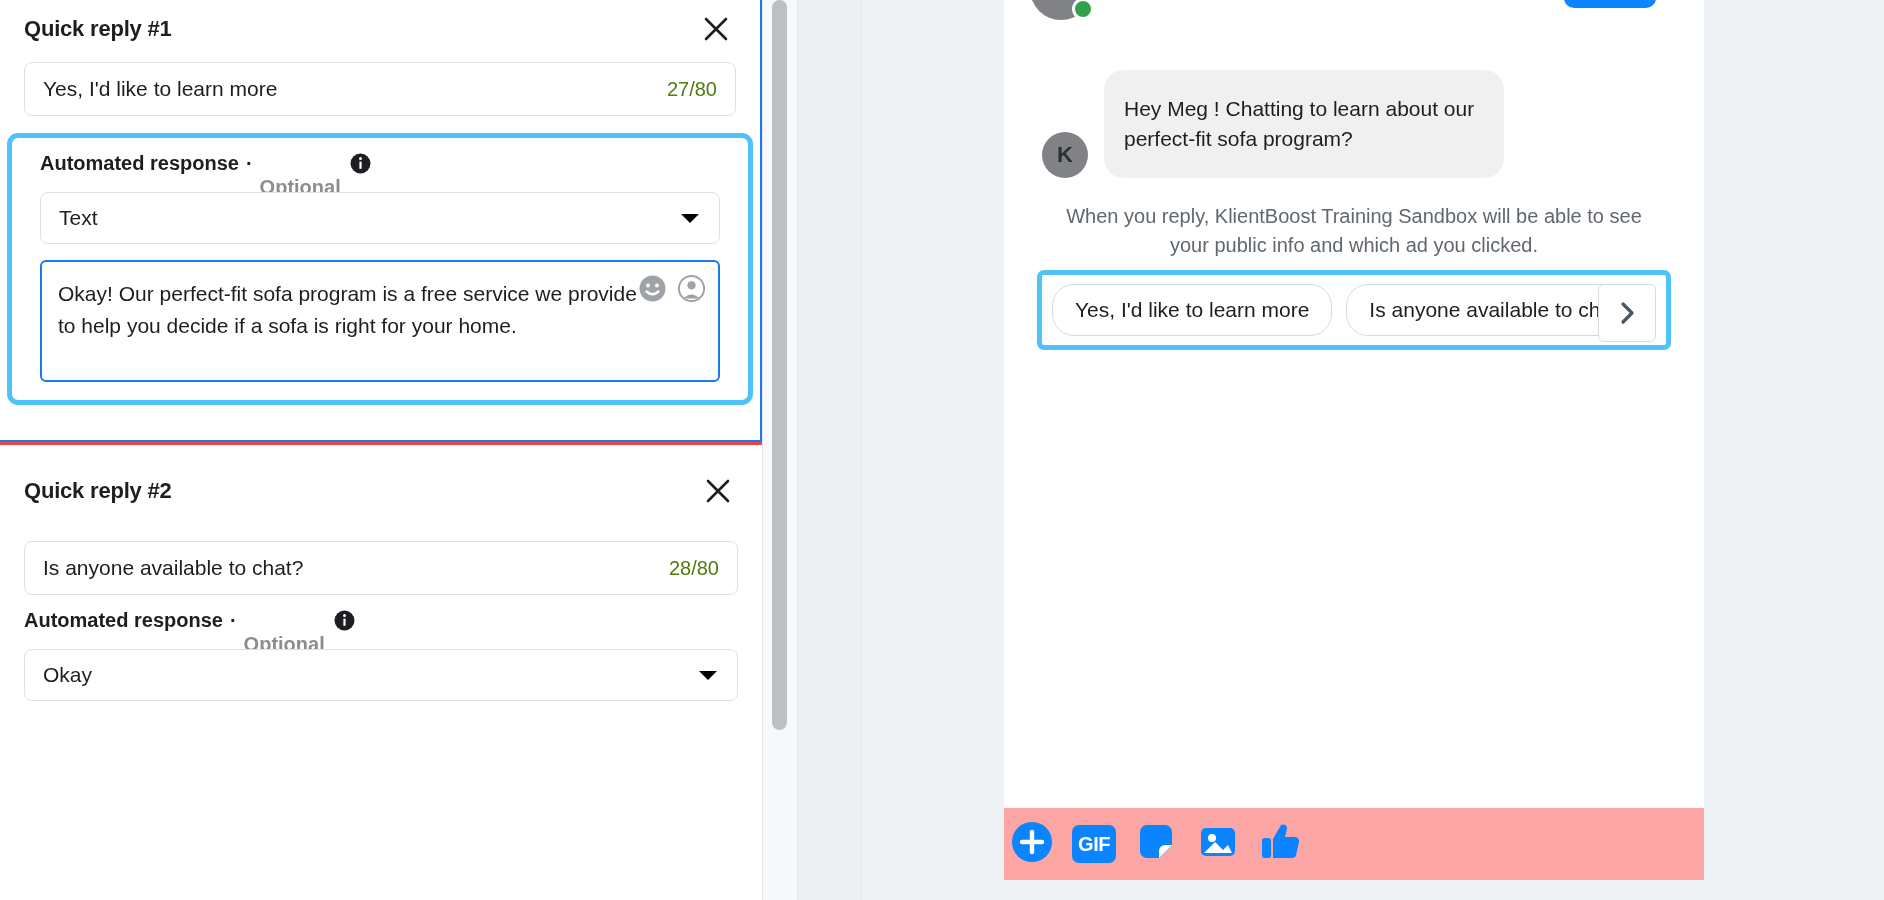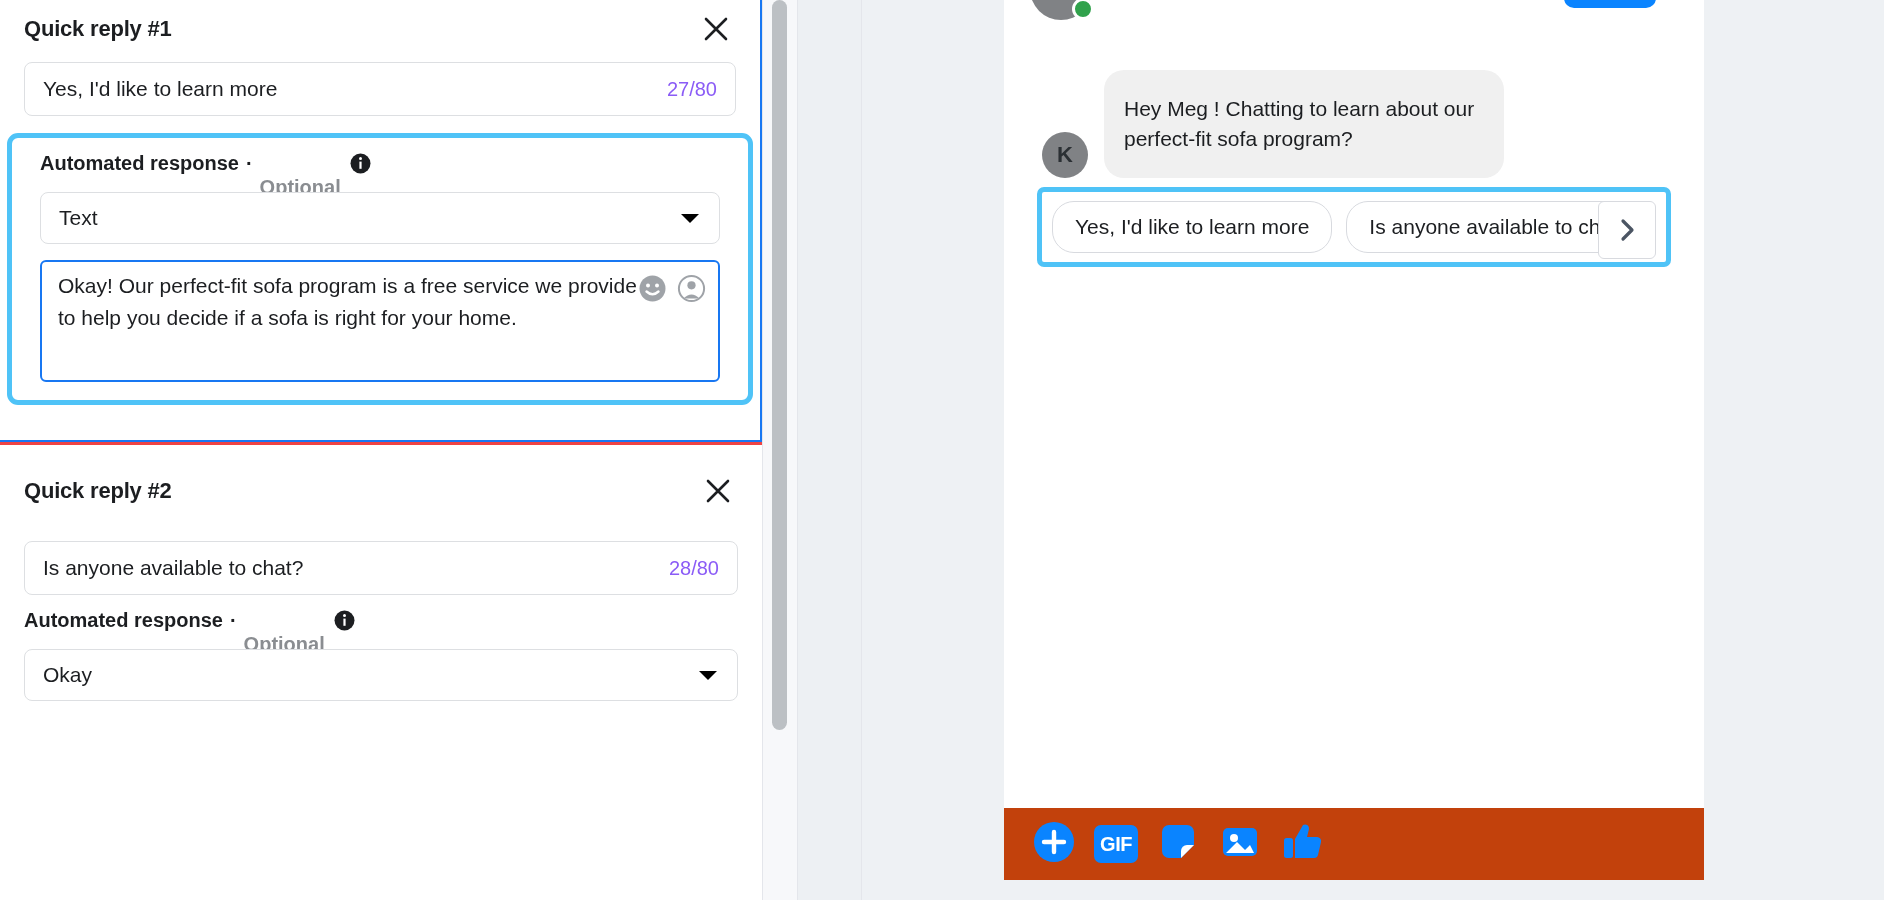--- a/index.html
+++ b/index.html
@@ -75,21 +75,21 @@
   }
   .field-input .val {
     flex: 1;
     font-size: 21px;
     color: #1c1e21;
     white-space: nowrap;
     overflow: hidden;
   }
   .field-input .counter {
     font-size: 20px;
-    color: #8b5cf6;
+    color: #4d7c0f;
     margin-left: 4px;
     flex-shrink: 0;
   }
 
   
   .auto-block {
     margin-top: 22px;
     padding: 10px 16px 18px 16px;
     border-radius: 6px;
   }
@@ -147,21 +147,21 @@
     margin-right: 2px;
   }
 
   .msg-area {
     position: relative;
     margin-top: 16px;
     border: 2px solid #1877f2;
     border-radius: 6px;
     background: #fff;
     min-height: 122px;
-    padding: 8px 74px 14px 16px;
+    padding: 16px 74px 14px 16px;
   }
   .msg-area .mtext {
     font-size: 21px;
     line-height: 1.52;
     color: #1c1e21;
   }
   .msg-tools {
     position: absolute;
     top: 12px;
     right: 12px;
@@ -326,22 +326,22 @@
   }
 
   
   .composer {
     position: absolute;
     left: 0; right: 0; bottom: 0;
     height: 72px;
     display: flex;
     align-items: center;
     gap: 18px;
-    padding: 0 28px;
-    background: #c2410c;
+    padding: 0 6px;
+    background: #fca5a5;
   }
   .cicon { flex-shrink: 0; cursor: pointer; display: block; }
   .gif-box {
     width: 44px; height: 38px;
     background: #0a84ff;
     border-radius: 7px;
     color: #fff;
     font-size: 20px;
     font-weight: bold;
     display: flex; align-items: center; justify-content: center;
@@ -495,20 +495,21 @@
         </div>
       </div>
 
       <div class="ph-body">
 
         <div class="msg-row">
           <div class="sm-avatar">K</div>
           <div class="bubble">Hey Meg ! Chatting to learn about our perfect-fit sofa program?</div>
         </div>
 
+        <div class="disclaimer">When you reply, KlientBoost Training Sandbox will be able to see your public info and which ad you clicked.</div>
 
         <div class="qr-strip-wrap">
           <div class="qr-chip">Yes, I'd like to learn more</div>
           <div class="qr-chip">Is anyone available to chat?</div>
           <div class="chip-next">
             <svg width="26" height="26" viewBox="0 0 26 26" aria-hidden="true">
               <path d="M9 4 L18 13 L9 22" stroke="#4b5563" stroke-width="3.2" fill="none" stroke-linecap="round" stroke-linejoin="round"></path>
             </svg>
           </div>
         </div>

